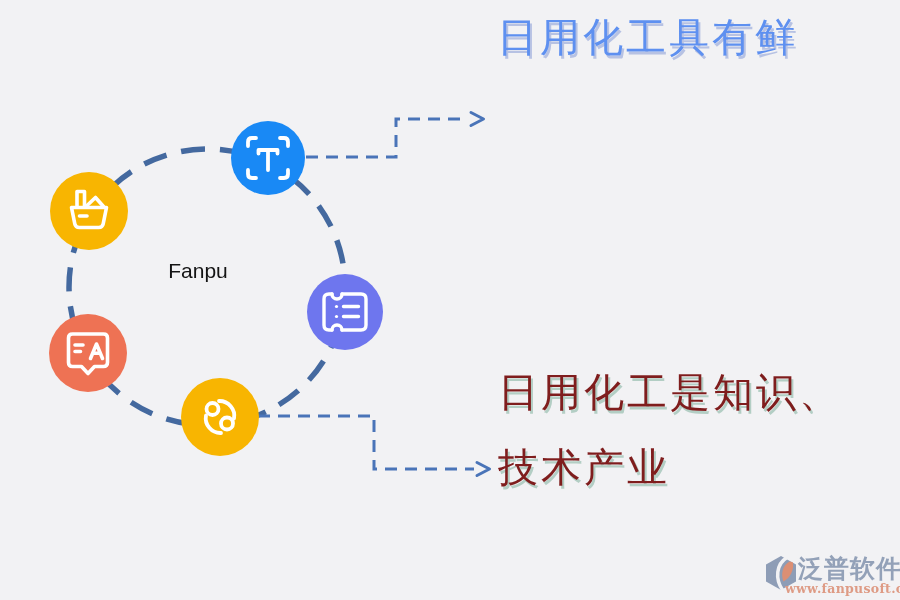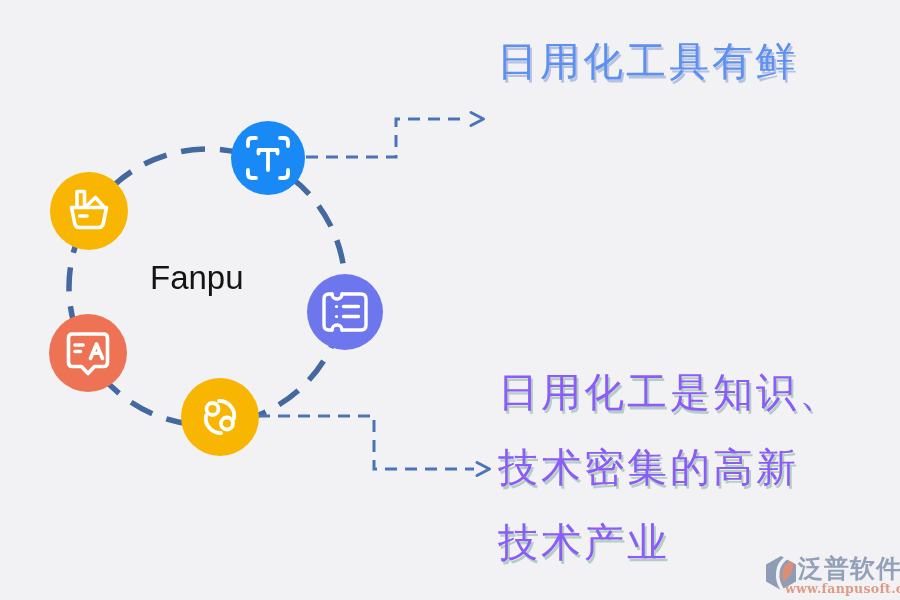--- a/index.html
+++ b/index.html
@@ -4,30 +4,30 @@
 <style>
   html,body{margin:0;padding:0;}
   body{
     width:900px;height:600px;position:relative;overflow:hidden;
     background:#F2F2F4;
     font-family:"Liberation Sans","DejaVu Sans",sans-serif;
   }
   svg.canvas{position:absolute;left:0;top:0;}
   .center-label{
     position:absolute;left:150px;top:259px;width:96px;
-    font-size:33px;color:#141414;
+    text-align:center;font-size:21px;color:#141414;
     font-family:"Liberation Sans","DejaVu Sans",sans-serif;
   }
   .annotation{
     position:absolute;
     font-family:"DejaVu Serif","Liberation Serif",serif;
     font-size:40px;letter-spacing:3px;white-space:nowrap;
   }
   .annotation.top{
-    left:497px;top:24px;line-height:74px;
+    left:497px;top:0;line-height:74px;
     text-shadow:2px 3px 0 rgba(86,116,200,0.38);
   }
   .annotation.bottom{
     left:498px;top:355px;line-height:75px;
     text-shadow:2px 3px 0 rgba(32,122,86,0.30);
   }
   .wm{position:absolute;left:760px;top:552px;width:140px;height:50px;}
   .wm-mark{position:absolute;left:2px;top:3px;}
   .wm-brand{
     position:absolute;left:38px;top:0px;
@@ -106,23 +106,22 @@
     </g>
   </g>
 </svg>
 
 <div class="center-label">Fanpu</div>
 
 <div class="annotation top" style="color: rgb(94, 144, 240);">
   <div>日用化工具有鲜</div>
 </div>
 
-<div class="annotation bottom" style="color: #8b5cf6;">
+<div class="annotation bottom" style="color: #7f1d1d;">
   <div>日用化工是知识、</div>
-  <div>技术密集的高新</div>
   <div>技术产业</div>
 </div>
 
 <div class="wm">
   <svg class="wm-mark" width="38" height="36" viewBox="0 0 38 36">
     <path d="M19,1 L34,9.5 V26.5 L19,35 L4,26.5 V9.5 Z" fill="#8E9DB6"></path>
     <path d="M25,2.5 C14,9 13,24 20.5,35" fill="none" stroke="#F2F2F4" stroke-width="3.5"></path>
     <path d="M27.5,6.5 C20.5,10.5 18.5,19 21.5,26.5 C28.5,22.5 32,15 31,7.5 Q29,6.5 27.5,6.5 Z" fill="#DC8F74"></path>
   </svg>
   <div class="wm-brand" style="color: rgb(147, 161, 184);">泛普软件</div>

